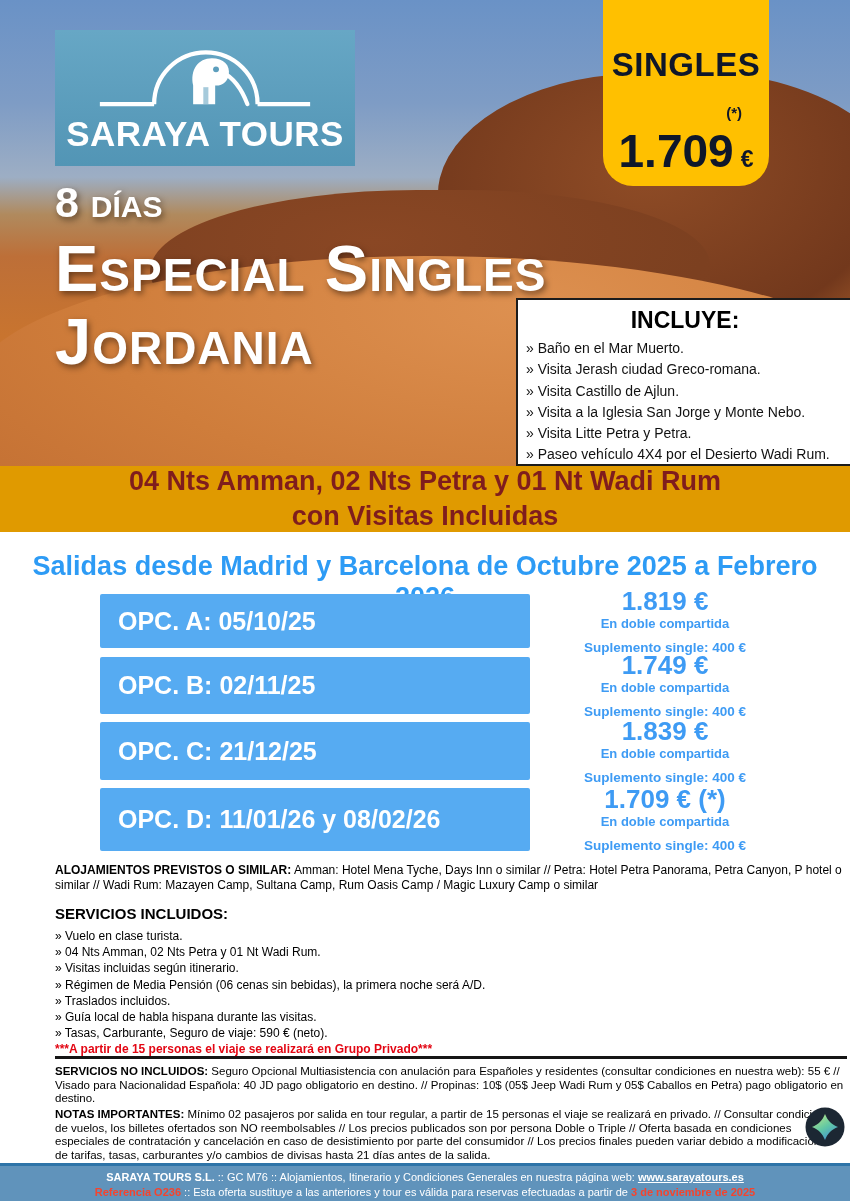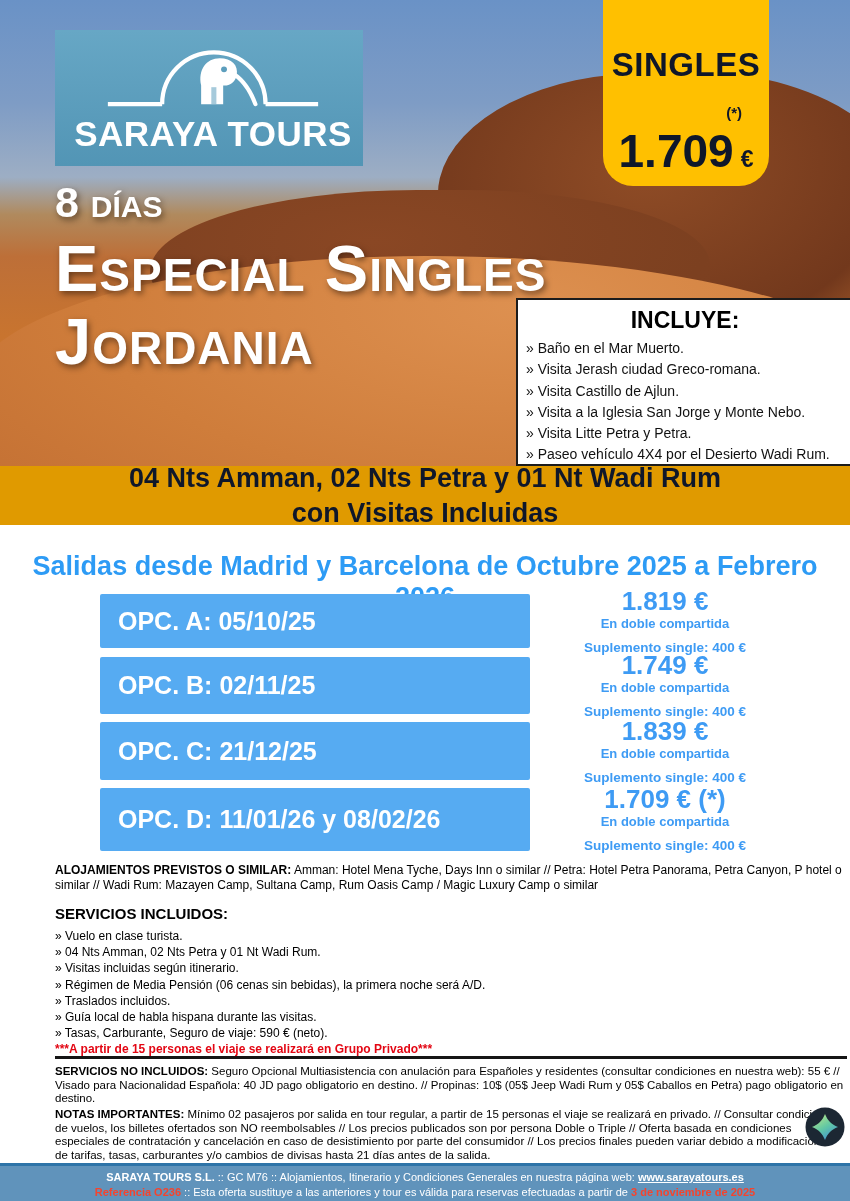--- a/index.html
+++ b/index.html
@@ -15,21 +15,21 @@
   .rock2{position:absolute;left:150px;top:190px;width:560px;height:170px;
          background:radial-gradient(ellipse at 40% 30%,#8a4724 0%,#7c4020 70%,rgba(124,64,32,0) 100%);
          border-radius:50% 46% 40% 55%;}
   .dune{position:absolute;left:-30px;bottom:-70px;width:950px;height:280px;
         background:radial-gradient(ellipse at 58% 18%,#dd9050 0%,#cf7d3b 55%,#c06c31 100%);
         border-radius:48% 52% 0 0;}
 
   
   .logo-box{position:absolute;left:55px;top:30px;width:300px;height:136px;
             background:linear-gradient(180deg,#67a7c5 0%,#5295b5 100%);
-            display:flex;flex-direction:column;align-items:center;justify-content:flex-start;padding-left:8px;}
+            display:flex;flex-direction:column;align-items:center;justify-content:flex-start;}
   .logo-box svg{margin-top:8px;}
   .logo-text{color:#fff;font-weight:bold;font-size:35px;letter-spacing:.5px;margin-top:-2px;}
 
   
   .price-box{position:absolute;left:603px;top:0;width:166px;height:186px;background:#FFC000;
              border-radius:0 0 30px 30px;color:#0f172a;text-align:center;}
   .pb-label{margin-top:46px;font-size:33px;font-weight:bold;letter-spacing:.5px;}
   .pb-ast{position:absolute;right:27px;top:104px;font-size:15px;font-weight:bold;}
   .pb-price{position:absolute;bottom:12px;left:0;right:0;font-weight:bold;line-height:1;}
   .pb-num{font-size:46px;}
@@ -43,22 +43,22 @@
   .t3{font-size:65px;letter-spacing:1px;}
 
   
   .incluye{position:absolute;right:0;top:298px;width:334px;height:168px;background:#fff;
            border:2px solid #1c1c1c;border-right:none;box-sizing:border-box;padding:5px 6px 0 8px;}
   .inc-title{text-align:center;font-weight:bold;font-size:23px;color:#000;margin:2px 0 4px 0;}
   .inc-list{margin:0;padding:0;list-style:none;}
   .inc-item{font-size:14px;line-height:21.3px;color:#111;white-space:nowrap;}
 
   
-  .banner{position:absolute;top:466px;left:0;width:850px;height:59px;background:#E09A00;
-          color:#0f172a;font-weight:bold;font-size:27px;text-align:center;
+  .banner{position:absolute;top:466px;left:0;width:850px;height:66px;background:#E09A00;
+          color:#7f1d1d;font-weight:bold;font-size:27px;text-align:center;
           display:flex;flex-direction:column;justify-content:center;line-height:35px;}
 
   
   .salidas{position:absolute;top:551px;left:0;width:850px;text-align:center;
            color:#2D9BF5;font-weight:bold;font-size:27px;}
 
   
   .opt-row{position:absolute;left:0;width:850px;}
   .row-a{top:594px;height:54px;text-decoration:underline;}
   .row-b{top:657px;height:57px;}

